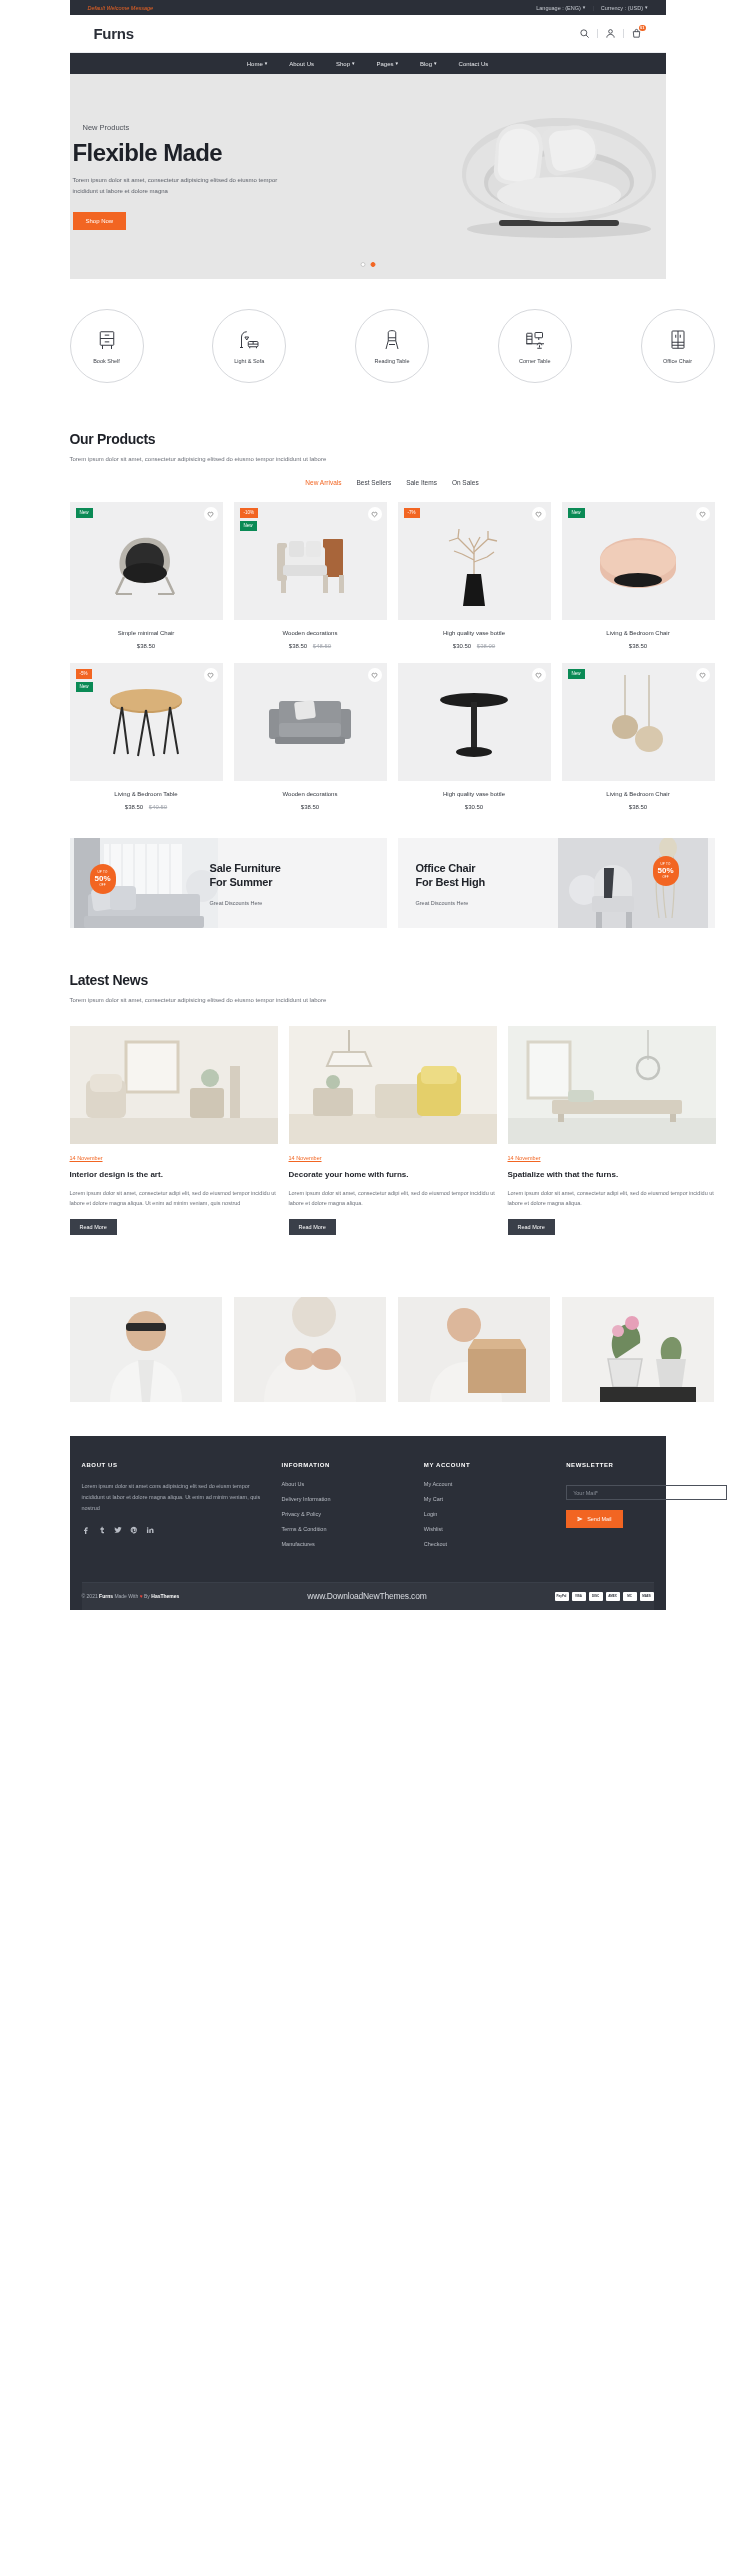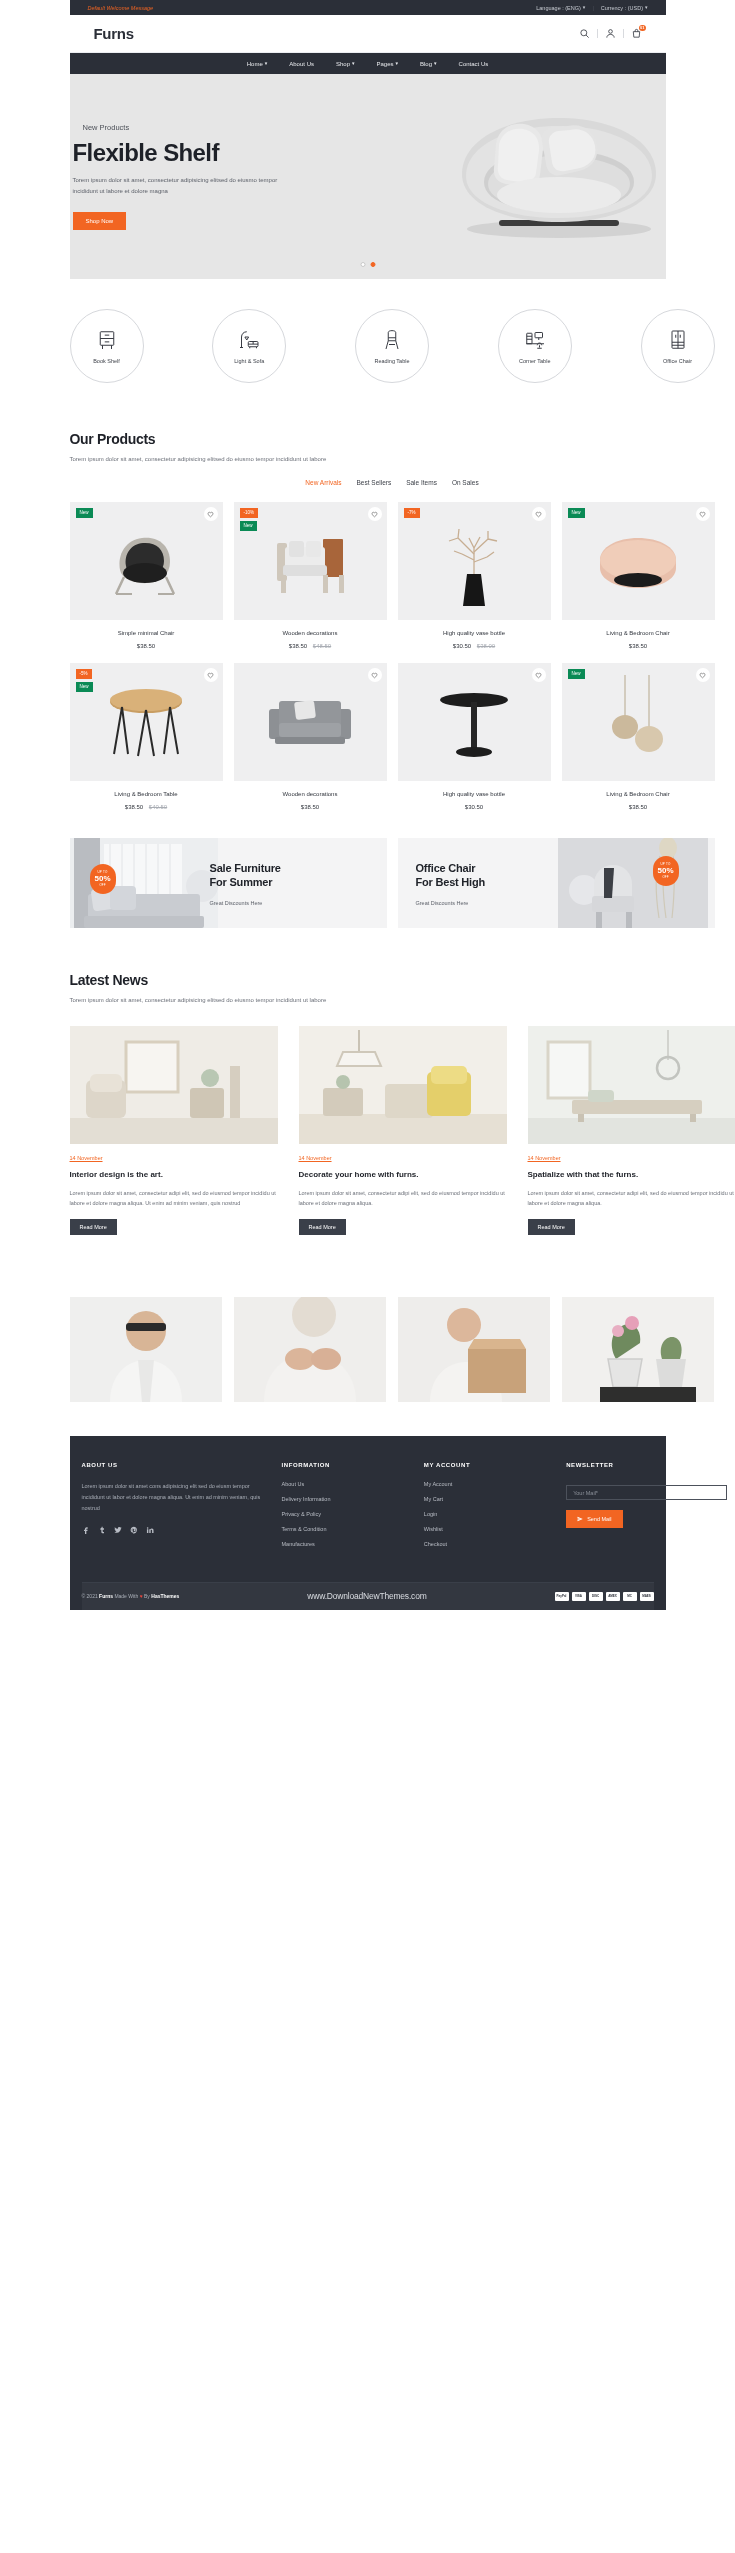--- a/index.html
+++ b/index.html
@@ -129,21 +129,21 @@
   }
   .off-badge .t { font-size:3px; letter-spacing:.2px; }
   .off-badge .n { font-size:8px; font-weight:700; margin:1px 0; }
   .off-badge .b { font-size:3px; }
   .promo.left .off-badge { left:20px; top:26px; }
   .promo.right .off-badge { right:36px; top:18px; }
   .promo-art { position:absolute; inset:0; z-index:1; }
 
   
   .news { padding:44px 0 0; }
-  .news-grid { display:grid; grid-template-columns:repeat(3,1fr); gap:21px; margin-top:20px; }
+  .news-grid { display:grid; grid-template-columns:repeat(3,1fr); gap:11px; margin-top:20px; }
   .news-thumb { height:118px; overflow:hidden; position:relative; }
   .news-date { font-size:5.5px; color:#f26522; text-decoration:underline; margin-top:11px; display:inline-block; cursor:pointer; }
   .news-title { font-size:8px; font-weight:700; color:#1e2128; margin-top:6px; line-height:1.3; }
   .news-desc { font-size:5.5px; color:#6c7079; line-height:1.85; margin-top:7px; }
   .btn-dark {
     display:inline-block; background:#3a3f49; color:#fff; font-size:5.5px;
     padding:5px 10px; margin-top:11px; border:none; cursor:pointer;
   }
 
   
@@ -255,21 +255,21 @@
       </a>
     <a>
         <span>Contact Us</span>
       </a>
   </div>
 
   <div class="hero">
     <div class="hero-inner">
       <div class="hero-copy">
         <div class="hero-eyebrow">New Products</div>
-        <div class="hero-title">Flexible Shelf</div>
+        <div class="hero-title">Flexible Made</div>
         <div class="hero-desc">Torem ipsum dolor sit amet, consectetur adipisicing elitsed do eiusmo tempor incididunt ut labore et dolore magna</div>
         <button class="btn-orange">Shop Now</button>
       </div>
       <div class="hero-img">
         <svg class="chair-svg" width="230" height="150" viewBox="0 0 230 150">
           <ellipse cx="115" cy="133" rx="92" ry="9" fill="#d2d2d2"></ellipse>
           <rect x="55" y="124" width="120" height="6" rx="3" fill="#3c3c3c"></rect>
           <path d="M18 78c0-34 43-56 97-56s97 22 97 56c0 30-43 48-97 48S18 108 18 78z" fill="#d9d9d9"></path>
           <path d="M22 80c0-30 41-50 93-50s93 20 93 50c0 26-41 42-93 42S22 106 22 80z" fill="#e3e3e3"></path>
           <path d="M40 86c0-20 34-32 75-32s75 12 75 32-34 30-75 30S40 106 40 86z" fill="#cfcfcf"></path>

